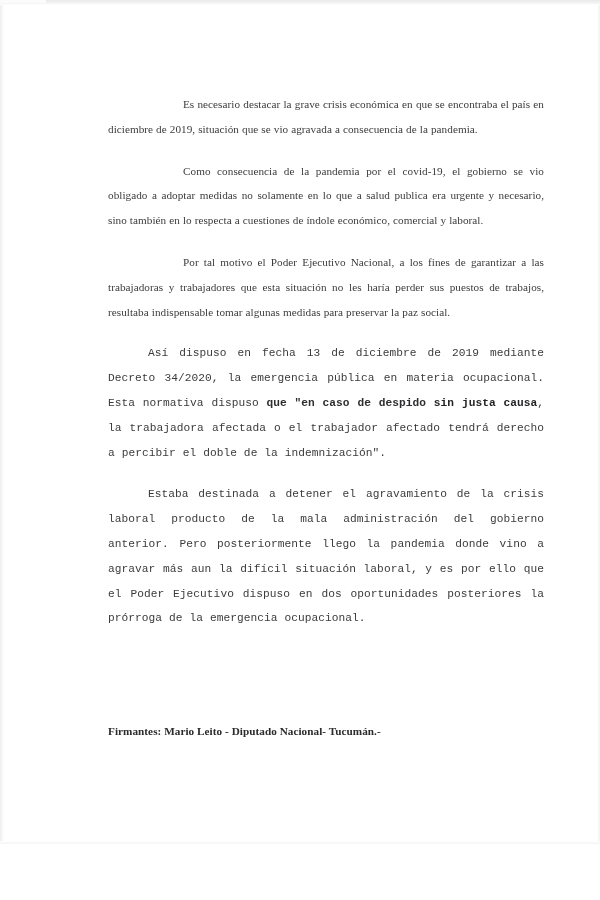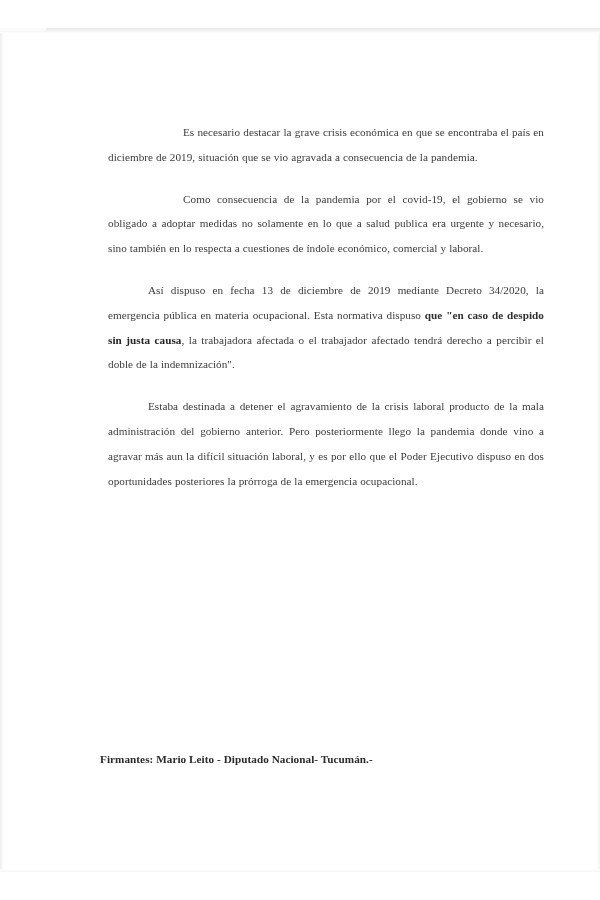--- a/index.html
+++ b/index.html
@@ -7,21 +7,20 @@
     padding: 0;
     background: #ffffff;
   }
   #page {
     position: relative;
     width: 600px;
     height: 844px;
     overflow: hidden;
     background: #ffffff;
     font-family: "Liberation Serif", "DejaVu Serif", serif;
-    margin-top: 28px;
   }
   
   .edge-top {
     position: absolute;
     top: 0; left: 0;
     width: 600px; height: 5px;
     background: linear-gradient(to bottom, #e9e9ea 0%, #f2f2f3 55%, #ffffff 100%);
   }
   .edge-top-hi {
     position: absolute;
@@ -59,32 +58,33 @@
     font-size: 11.2px;
     line-height: 24.8px;
     color: #3b3b3d;
     text-align: justify;
     text-indent: 75px;
     letter-spacing: 0.04px;
     word-spacing: 0.2px;
   }
   p.para.short-indent {
     text-indent: 40px;
+    font-family: Liberation Mono, monospace;
   }
   b, strong {
     font-weight: 700;
     color: #2e2e30;
   }
   .b-strong {
     font-weight: 700;
     color: #242426;
   }
   #signature {
     position: absolute;
-    left: 100px;
+    left: 108px;
     top: 722px;
     width: 436px;
     font-size: 11.2px;
     line-height: 18px;
     font-weight: 700;
     color: #2b2b2d;
     letter-spacing: 0.05px;
   }
 </style>
 </head>
@@ -97,20 +97,21 @@
   <div class="edge-top"></div>
   <div class="edge-top-hi"></div>
   <div class="edge-bottom"></div>
 
   <div id="body-text">
 
     <p class="para">Es necesario destacar la grave crisis económica en que se encontraba el país en diciembre de 2019, situación que se vio agravada a consecuencia de la pandemia.</p>
 
     <p class="para">Como consecuencia de la pandemia por el covid-19, el gobierno se vio obligado a adoptar medidas no solamente en lo que a salud publica era urgente y necesario, sino también en lo respecta a cuestiones de índole económico, comercial y laboral.</p>
 
+    <p class="para">Por tal motivo el Poder Ejecutivo Nacional, a los fines de garantizar a las trabajadoras y trabajadores que esta situación no les haría perder sus puestos de trabajos, resultaba indispensable tomar algunas medidas para preservar la paz social.</p>
 
     <p class="para short-indent"><span>Así dispuso en fecha 13 de diciembre de 2019 mediante Decreto 34/2020, la emergencia pública en materia ocupacional. Esta normativa dispuso </span><b>que "en caso de despido </b><b class="b-strong">sin justa causa</b><span>, la trabajadora afectada o el trabajador afectado tendrá derecho a percibir el doble de la indemnización".</span></p>
 
     <p class="para short-indent">Estaba destinada a detener el agravamiento de la crisis laboral producto de la mala administración del gobierno anterior. Pero posteriormente llego la pandemia donde vino a agravar más aun la difícil situación laboral, y es por ello que el Poder Ejecutivo dispuso en dos oportunidades posteriores la prórroga de la emergencia ocupacional.</p>
 
 
 
 
   </div>
 

